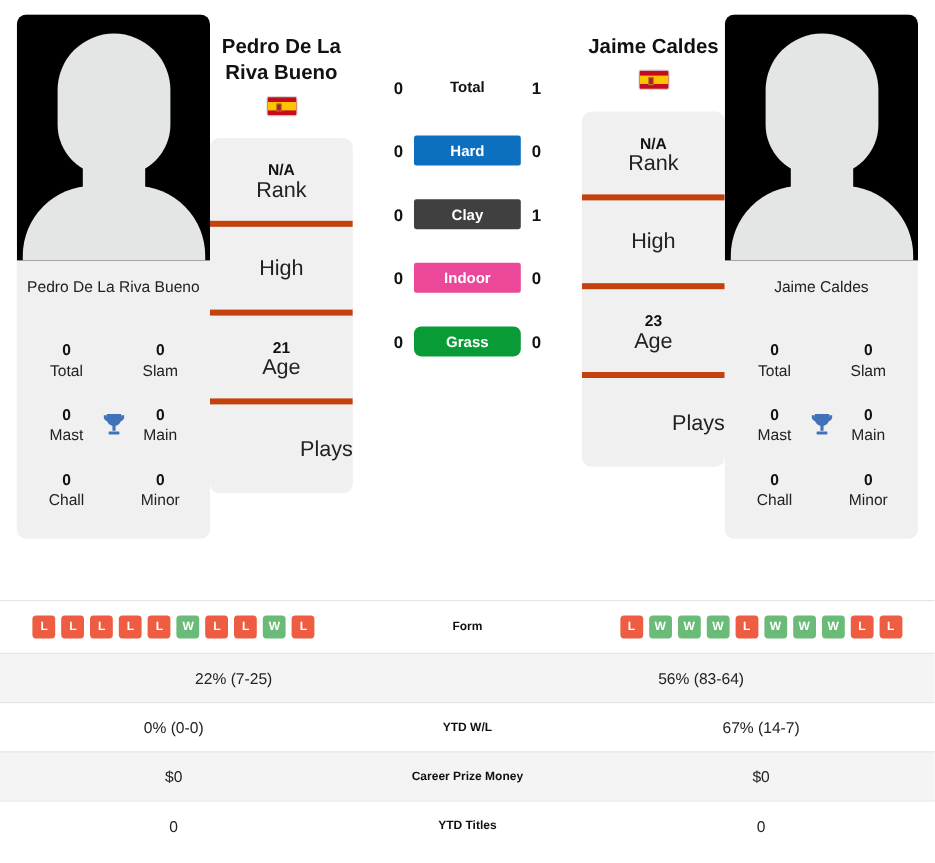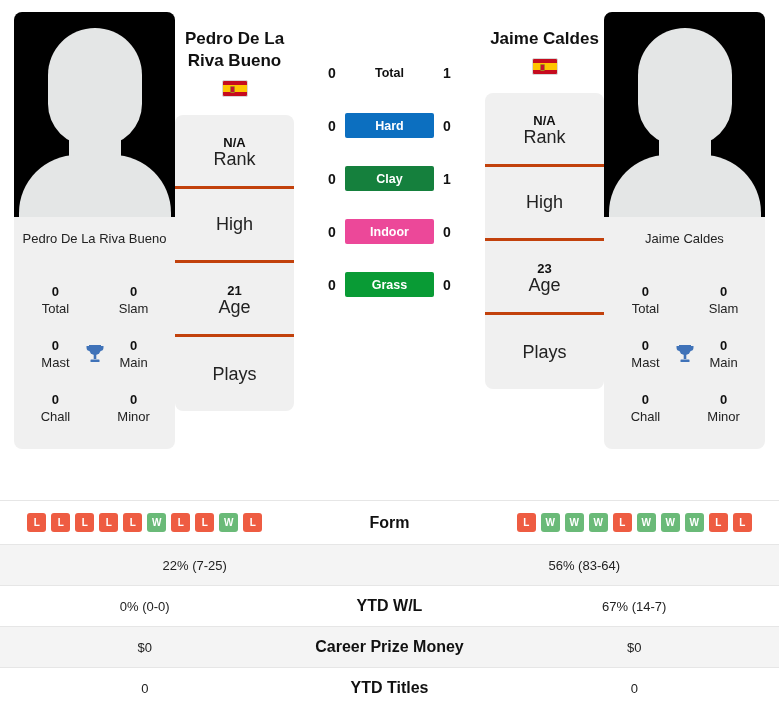--- a/index.html
+++ b/index.html
@@ -162,23 +162,23 @@
     background: #f0f0f0;
     border-radius: 8px;
     overflow: hidden;
   }
   .rank-cell {
     height: 74px;
     display: flex;
     flex-direction: column;
     align-items: center;
     justify-content: center;
-    border-bottom: 3px solid #c2410c;
-  }
-  .rank-cell:last-child { border-bottom: none; }
+    border-bottom: 5px solid #c2410c;
+  }
+  .rank-cell:last-child { border-bottom: none; align-items: flex-end; }
   .rank-cell .rv {
     font-size: 13px;
     font-weight: bold;
     line-height: 17px;
     color: #111;
   }
   .rank-cell .rl {
     font-size: 18px;
     line-height: 17px;
     color: #222;
@@ -239,21 +239,21 @@
     display: flex;
     align-items: center;
     justify-content: center;
     font-size: 13px;
     color: #222;
     padding: 0 6px;
   }
   .cell-m {
     flex: 0 0 200px;
     text-align: center;
-    font-size: 16px;
+    font-size: 10px;
     font-weight: bold;
     color: #111;
   }
   .form-strip {
     display: flex;
     gap: 5px;
     justify-content: center;
     flex-wrap: nowrap;
   }
   .fbadge {
@@ -362,31 +362,31 @@
         <div class="sbar plain">Total</div>
         <div class="sval">1</div>
       </div>
       <div class="srow">
         <div class="sval">0</div>
         <div class="sbar" id="bar-hard" style="background: rgb(12, 111, 192);">Hard</div>
         <div class="sval">0</div>
       </div>
       <div class="srow">
         <div class="sval">0</div>
-        <div class="sbar" id="bar-clay" style="background: #15803d;">Clay</div>
+        <div class="sbar" id="bar-clay" style="background: #404040;">Clay</div>
         <div class="sval">1</div>
       </div>
       <div class="srow">
         <div class="sval">0</div>
         <div class="sbar" id="bar-indoor" style="background: #ec4899;">Indoor</div>
         <div class="sval">0</div>
       </div>
       <div class="srow">
         <div class="sval">0</div>
-        <div class="sbar" id="bar-grass" style="background: rgb(9, 155, 53);">Grass</div>
+        <div class="sbar" id="bar-grass" style="background: rgb(9, 155, 53); border-radius: 6px;">Grass</div>
         <div class="sval">0</div>
       </div>
     </div>
 
     <div class="info-col">
       <div class="pname">Jaime Caldes</div>
       <div class="flag">
         <div class="stripe"></div>
         <div class="crest"></div>
       </div>

